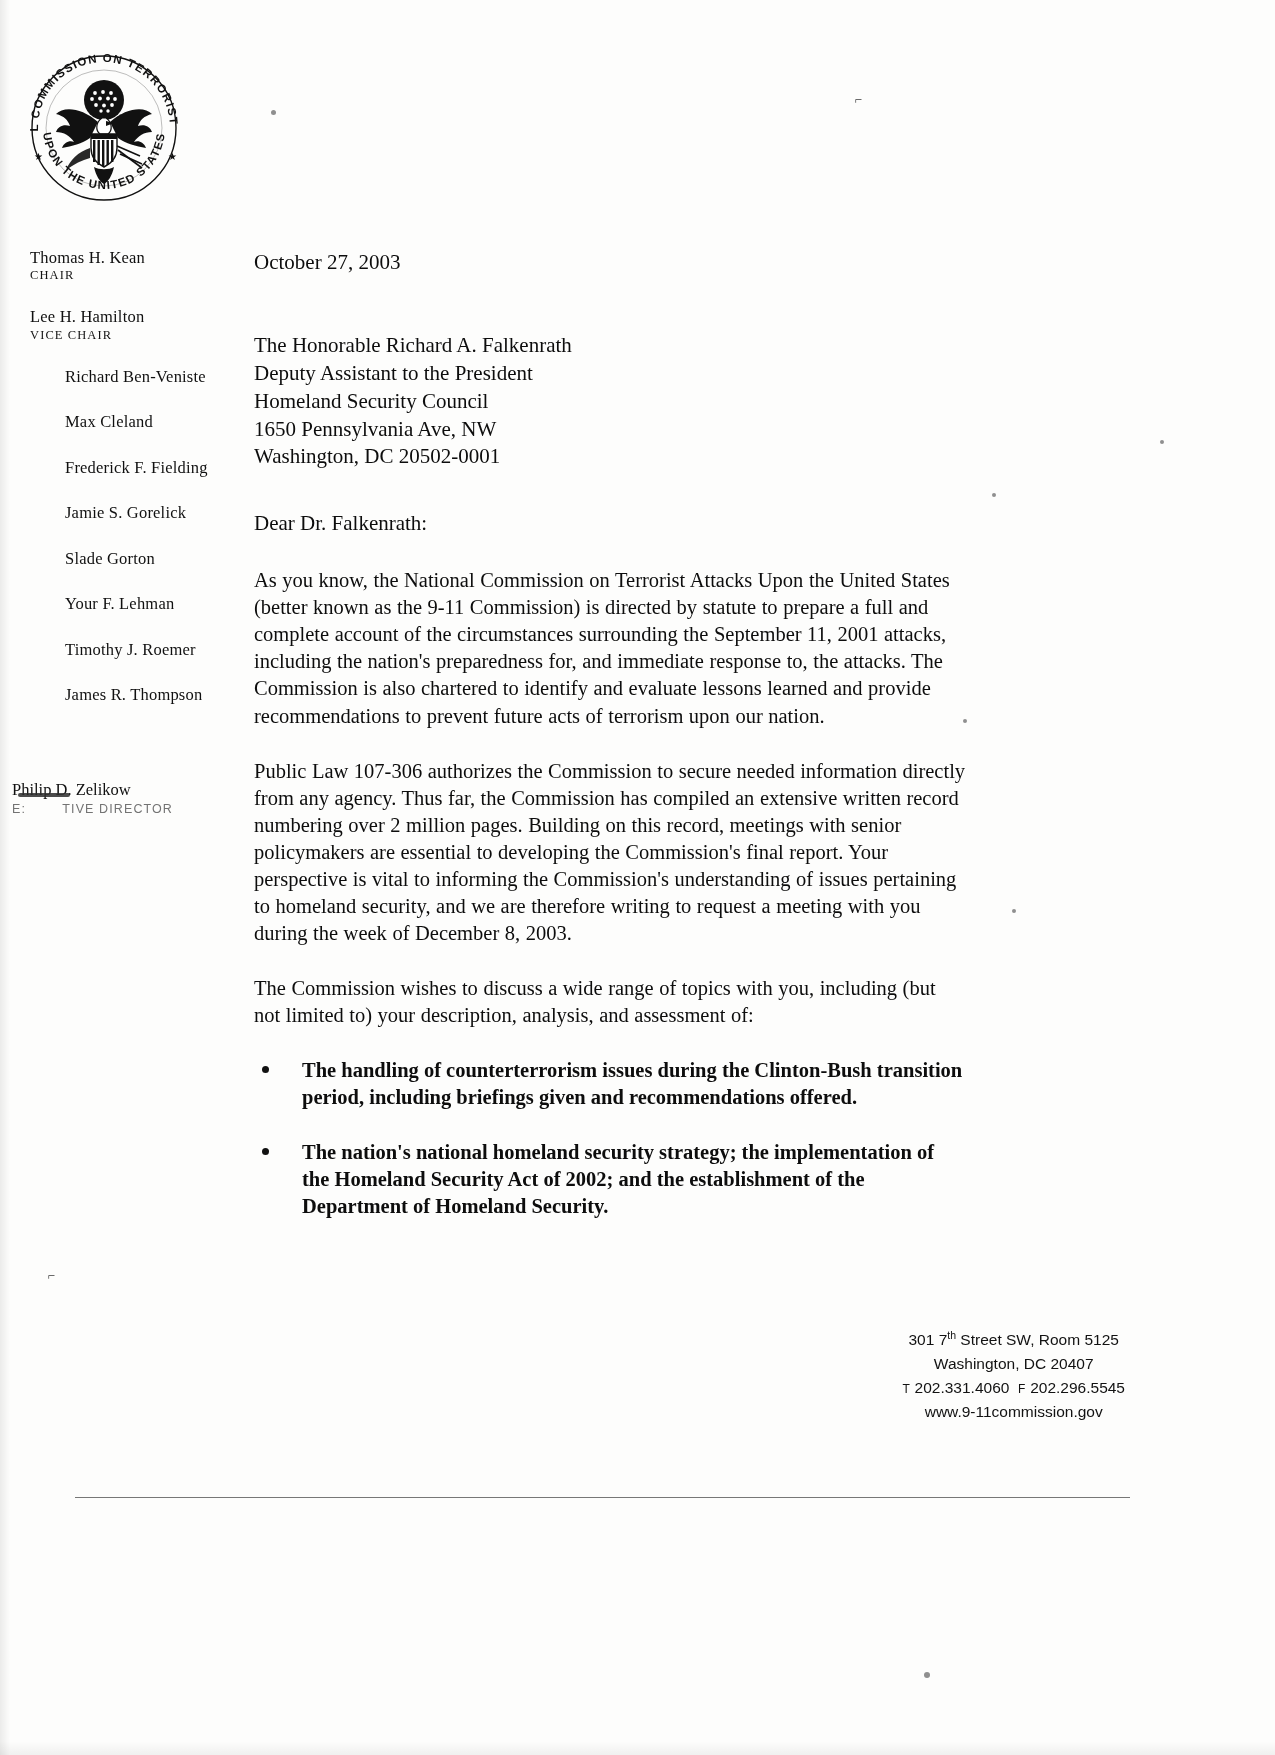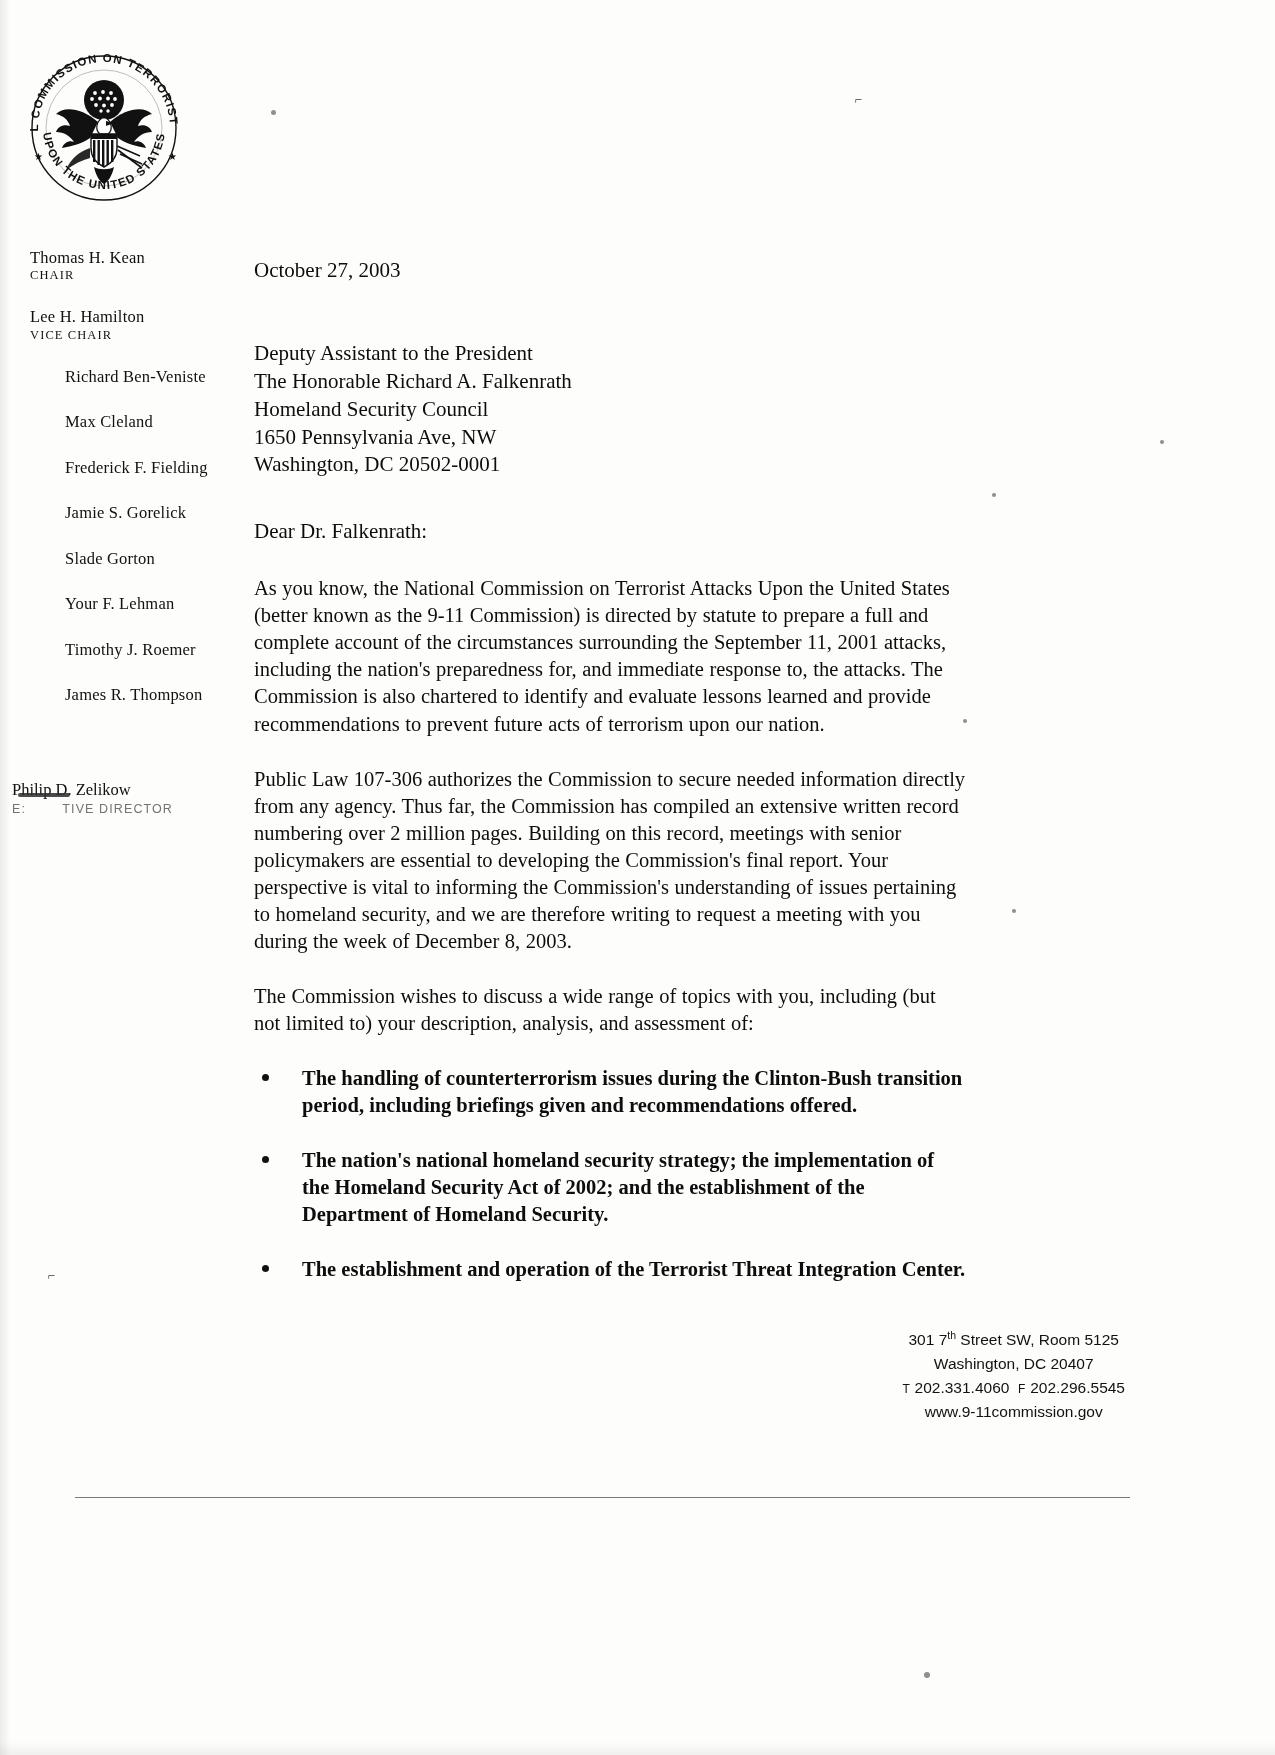--- a/index.html
+++ b/index.html
@@ -105,21 +105,21 @@
     letter-spacing: 1.1px;
     color: #737373;
     margin-top: 3px;
     white-space: pre;
   }
 
   
   .letter {
     position: absolute;
     left: 254px;
-    top: 256px;
+    top: 248px;
     width: 712px;
   }
   .date {
     font-size: 21px;
     line-height: 1.35;
     margin-bottom: 56px;
   }
   .addr {
     font-size: 21px;
     line-height: 1.32;
@@ -328,46 +328,42 @@
       <span class="smudge"></span>
     </div>
     <div class="director-title">E:        TIVE DIRECTOR</div>
   </div>
 
   <div class="letter">
 
     <div class="date">October 27, 2003</div>
 
     <div class="addr">
+      <div>The Honorable Richard A. Falkenrath</div>
       <div>Deputy Assistant to the President</div>
-      <div>The Honorable Richard A. Falkenrath</div>
       <div>Homeland Security Council</div>
       <div>1650 Pennsylvania Ave, NW</div>
       <div>Washington, DC 20502-0001</div>
     </div>
 
     <div class="salutation">Dear Dr. Falkenrath:</div>
 
     <p class="body">As you know, the National Commission on Terrorist Attacks Upon the United States (better known as the 9-11 Commission) is directed by statute to prepare a full and complete account of the circumstances surrounding the September 11, 2001 attacks, including the nation's preparedness for, and immediate response to, the attacks.  The Commission is also chartered to identify and evaluate lessons learned and provide recommendations to prevent future acts of terrorism upon our nation.</p>
     <p class="body">Public Law 107-306 authorizes the Commission to secure needed information directly from any agency.  Thus far, the Commission has compiled an extensive written record numbering over 2 million pages.  Building on this record, meetings with senior policymakers are essential to developing the Commission's final report.  Your perspective is vital to informing the Commission's understanding of issues pertaining to homeland security, and we are therefore writing to request a meeting with you during the week of December 8, 2003.</p>
     <p class="body">The Commission wishes to discuss a wide range of topics with you, including (but not limited to) your description, analysis, and assessment of:</p>
 
     <ul class="topics">
       <li>
         <span class="bullet"></span>
         <span>The handling of counterterrorism issues during the Clinton-Bush transition period, including briefings given and recommendations offered.</span>
       </li>
       <li>
         <span class="bullet"></span>
         <span>The nation's national homeland security strategy; the implementation of the Homeland Security Act of 2002; and the establishment of the Department of Homeland Security.</span>
       </li>
-      <li>
-        <span class="bullet"></span>
-        <span>The establishment and operation of the Terrorist Threat Integration Center.</span>
-      </li>
     </ul>
 
   </div>
 
   <div class="footer">
     <div><span>301 7</span><span class="sup">th</span><span> Street SW, Room 5125</span></div>
     <div>Washington, DC 20407</div>
     <div><span class="lbl">T</span> <span>202.331.4060</span> &nbsp;<span class="lbl">F</span> <span>202.296.5545</span></div>
     <div>www.9-11commission.gov</div>
   </div>

